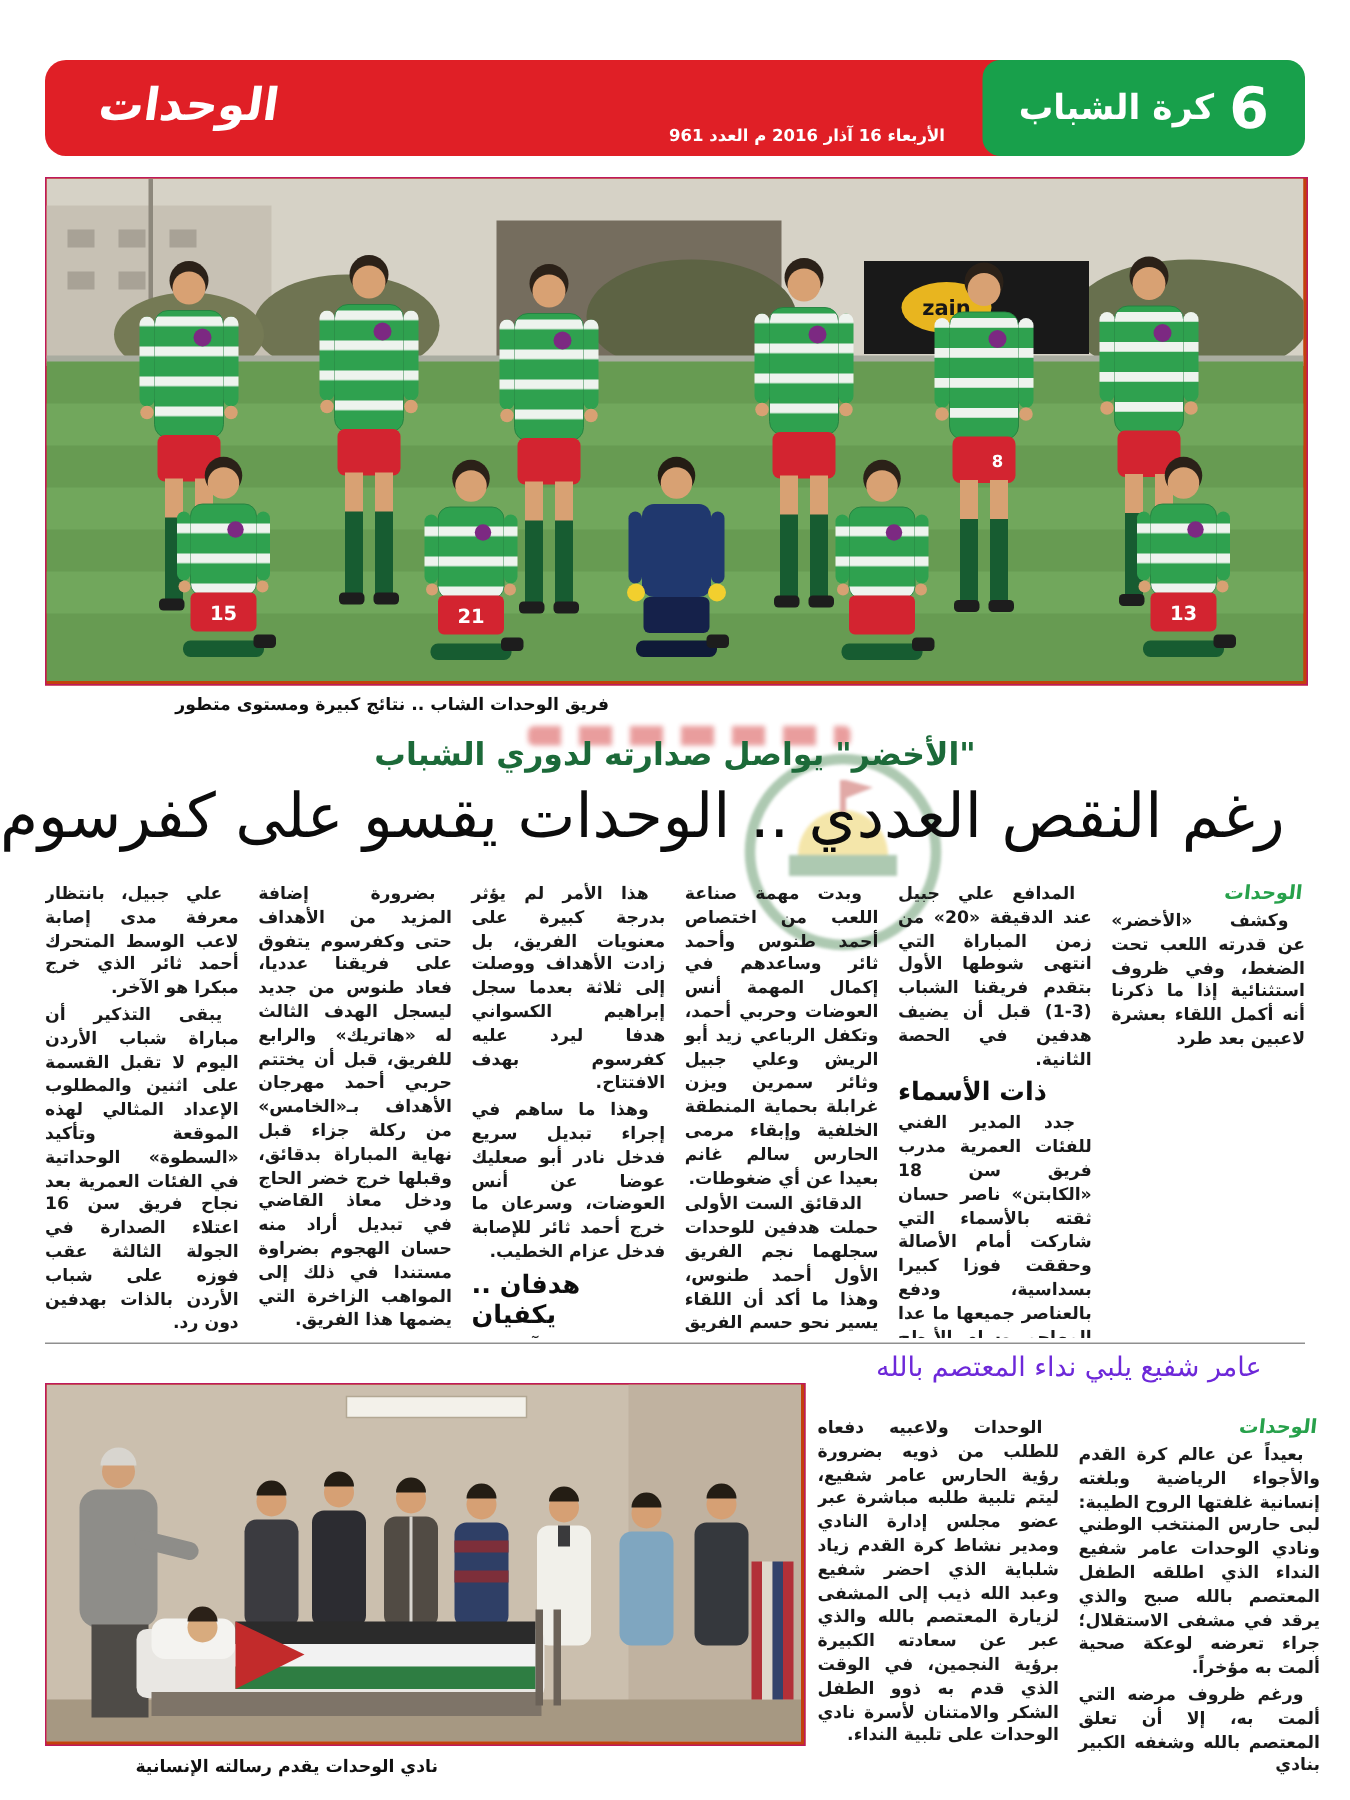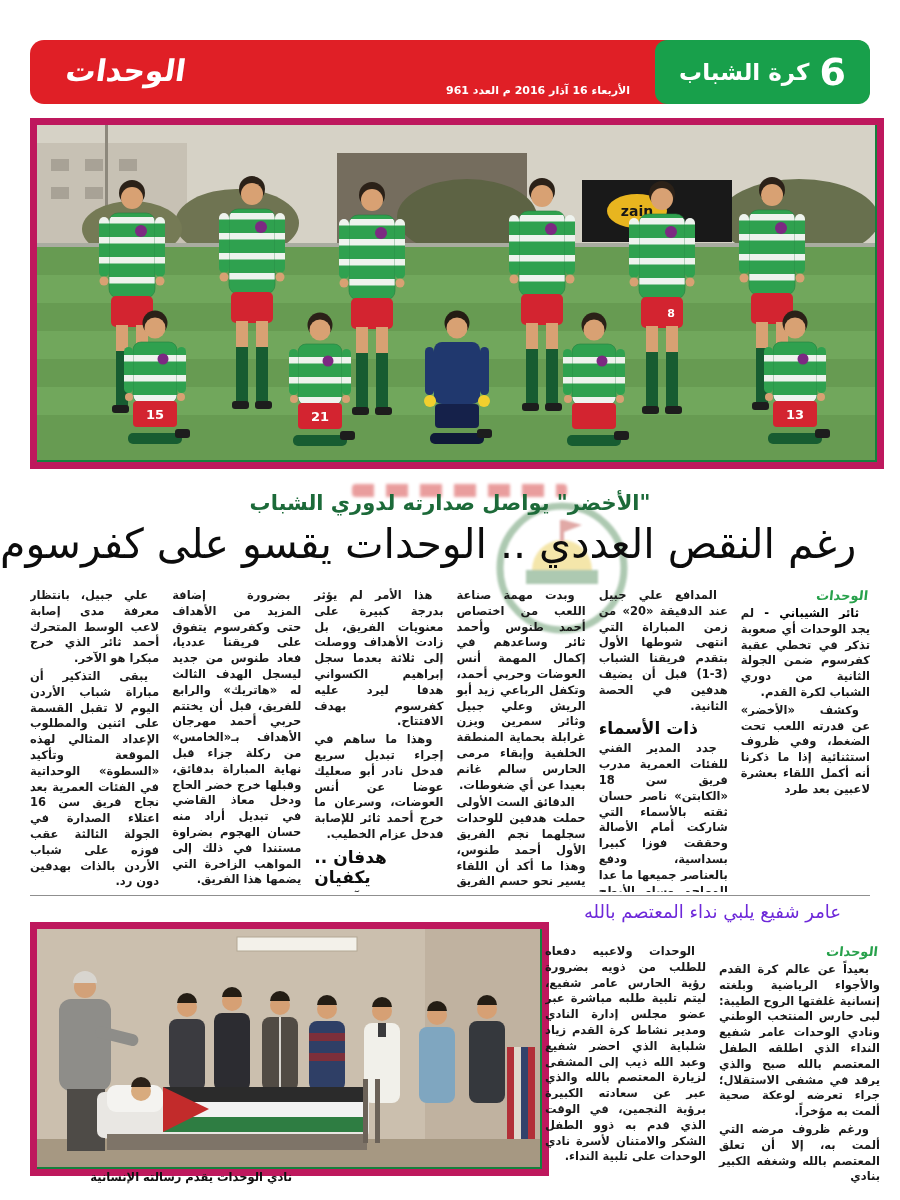--- a/index.html
+++ b/index.html
@@ -13,21 +13,21 @@
          transform:skewX(-8deg);direction:rtl;}
   .dateline{position:absolute;right:240px;bottom:7px;color:#fff;font-size:11px;
             font-weight:600;direction:rtl;}
   .section-box{position:absolute;right:0;top:0;width:215px;height:64px;background:#18a04b;
                border-radius:12px;display:flex;align-items:center;justify-content:center;
                gap:10px;direction:rtl;color:#fff;}
   .page-num{font-size:38px;font-weight:800;line-height:1;}
   .section-label{font-size:23px;font-weight:800;}
 
   
-  .photo-frame{position:absolute;border:7px solid #be185d;background:#15803d;line-height:0;}
+  .photo-frame{position:absolute;border:1px solid #be185d;background:#c2410c;line-height:0;}
   #team-photo{left:30px;top:118px;width:840px;height:337px;}
   #hospital-photo{left:30px;top:922px;width:505px;height:240px;}
   .caption{position:absolute;font-size:11.5px;font-weight:700;color:#101010;direction:rtl;}
   #cap1{left:38px;top:462px;width:368px;text-align:right;}
   #cap2{left:52px;top:1170px;width:240px;text-align:right;}
 
   
   .kicker{position:absolute;left:0;top:491px;width:100%;text-align:center;font-size:21px;
           font-weight:800;color:#1c6a39;direction:rtl;z-index:3;}
   .headline{position:absolute;left:0;top:520px;width:100%;text-align:left;font-size:41px;
@@ -163,39 +163,39 @@
       <use href="#p-gk" x="420" y="38"></use>
       <use href="#p-kneel" x="557" y="40"></use>
       <use href="#p-kneel" x="758" y="38"></use>
 
       <text class="num" x="118" y="294">15</text>
       <text class="num" x="283" y="296">21</text>
       <text class="num-sm" x="634" y="192">8</text>
       <text class="num" x="758" y="294">13</text>
     </svg>
   </div>
+  <div class="caption" id="cap1">فريق الوحدات الشاب .. نتائج كبيرة ومستوى متطور</div>
 
   <div class="red-mark"></div>
   <div class="watermark">
     <svg width="152" height="152" viewBox="0 0 152 152" xmlns="http://www.w3.org/2000/svg">
       <circle cx="76" cy="76" r="62" fill="none" stroke="#3e7f48" stroke-width="7"></circle>
       <path d="M46,78 a30,30 0 0 1 60,0 Z" fill="#e7c437"></path>
       <rect x="40" y="78" width="72" height="14" fill="#3e7f48"></rect>
       <rect x="74" y="28" width="4" height="22" fill="#b8342e"></rect>
       <polygon points="78,28 96,33 78,40" fill="#b8342e"></polygon>
     </svg>
   </div>
 
   <div class="kicker">"الأخضر" يواصل صدارته لدوري الشباب</div>
   <div class="headline">رغم النقص العددي .. الوحدات يقسو على كفرسوم</div>
 
   <div class="columns" id="main-cols">
       <div class="col">
         <div class="tag">الوحدات</div>
-        <p><strong>ثائر الشيباني - </strong>لم يجد الوحدات أي صعوبة تذكر في تخطي عقبة كفرسوم ضمن الجولة الثانية من دوري الشباب لكرة القدم.</p>
         <p>وكشف «الأخضر» عن قدرته اللعب تحت الضغط، وفي ظروف استثنائية إذا ما ذكرنا أنه أكمل اللقاء بعشرة لاعبين بعد طرد</p>
       </div>
       <div class="col">
         <p>المدافع علي جبيل عند الدقيقة «20» من زمن المباراة التي انتهى شوطها الأول بتقدم فريقنا الشباب (3-1) قبل أن يضيف هدفين في الحصة الثانية.</p>
         <h4>ذات الأسماء</h4>
         <p>جدد المدير الفني للفئات العمرية مدرب فريق سن 18 «الكابتن» ناصر حسان ثقته بالأسماء التي شاركت أمام الأصالة وحققت فوزا كبيرا بسداسية، ودفع بالعناصر جميعها ما عدا المهاجم وسام الأبطح للإصابة فشارك خضر الحاج منذ البداية إلى جانب إبراهيم الكسواني في المنطقة الأمامية.</p>
       </div>
       <div class="col">
         <p>وبدت مهمة صناعة اللعب من اختصاص أحمد طنوس وأحمد ثائر وساعدهم في إكمال المهمة أنس العوضات وحربي أحمد، وتكفل الرباعي زيد أبو الريش وعلي جبيل وثائر سمرين ويزن غرابلة بحماية المنطقة الخلفية وإبقاء مرمى الحارس سالم غانم بعيدا عن أي ضغوطات.</p>
         <p>الدقائق الست الأولى حملت هدفين للوحدات سجلهما نجم الفريق الأول أحمد طنوس، وهذا ما أكد أن اللقاء يسير نحو حسم الفريق لنتيجة قياسية، لكن ظهرت معطيات على السطح أجبرت الجهاز الفني على إعادة حساباته من جديد فخرج المدافع علي جبيل بـ«البطاقة الحمراء»،</p>

